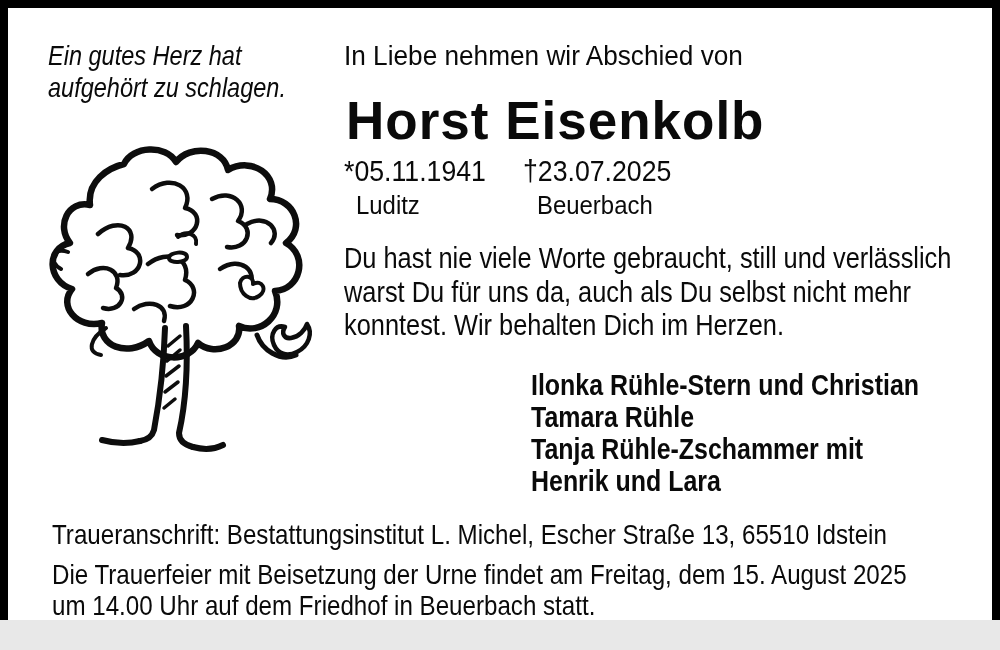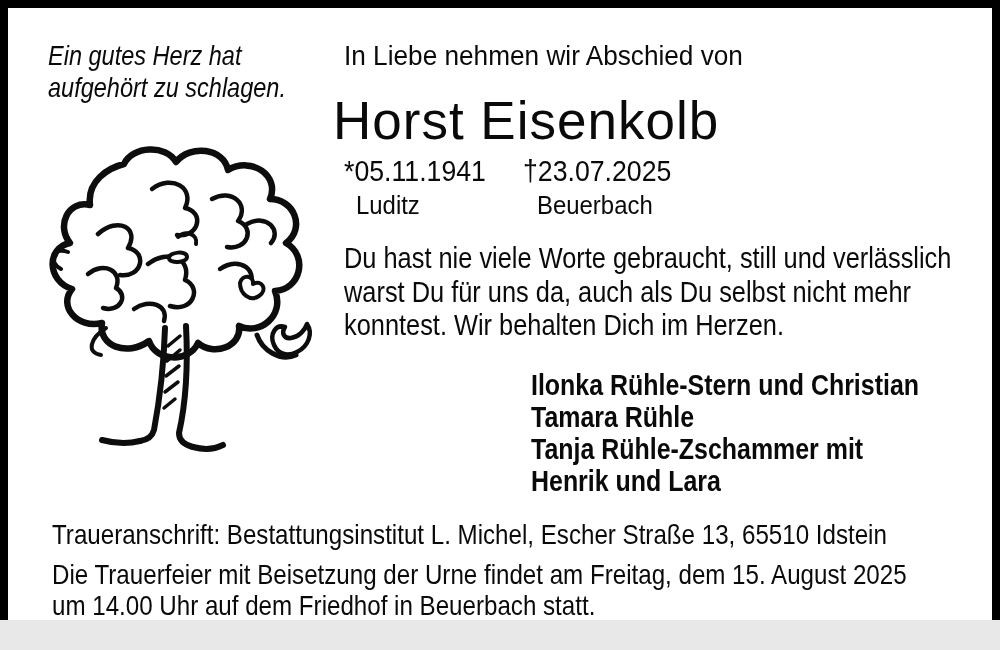--- a/index.html
+++ b/index.html
@@ -20,22 +20,22 @@
     left:48px;top:40px;
     font-style:italic;font-size:28px;line-height:32px;
     transform:scaleX(0.84);transform-origin:0 0;
   }
   .intro{
     left:344px;top:41px;
     font-size:27px;line-height:30px;
     transform:scaleX(0.97);transform-origin:0 0;
   }
   .name{
-    left:333px;top:94px;margin:0;
-    font-size:53px;line-height:54px;font-weight:normal;letter-spacing:1px;
+    left:346px;top:94px;margin:0;
+    font-size:53px;line-height:54px;font-weight:bold;letter-spacing:1px;
   }
   .datetxt{
     top:155px;font-size:29px;line-height:32px;
     transform:scaleX(0.92);transform-origin:0 0;
   }
   .birth-date{left:344px;}
   .death-date{left:523px;}
   .placetxt{
     top:190px;font-size:26px;line-height:30px;
     transform:scaleX(0.92);transform-origin:0 0;

